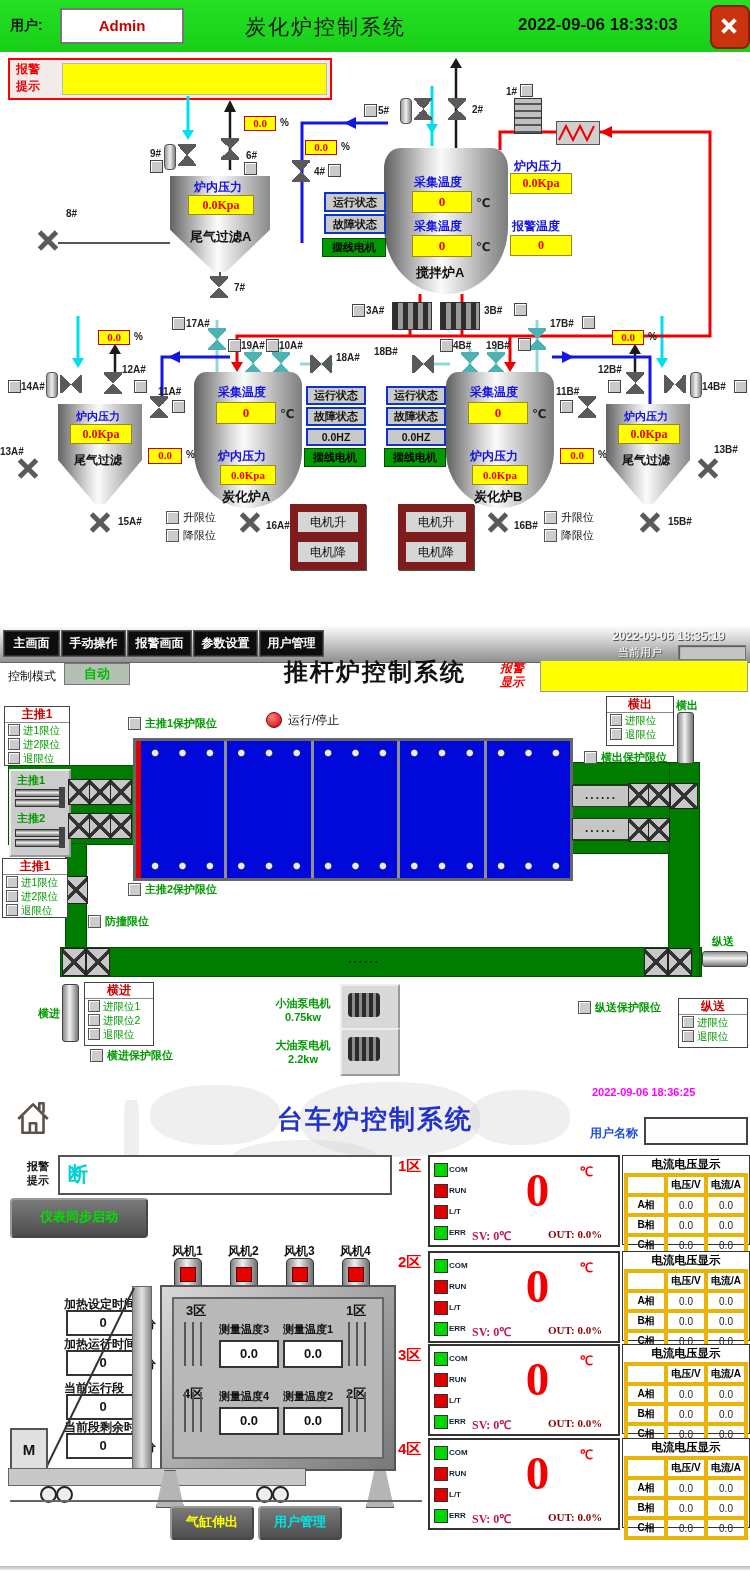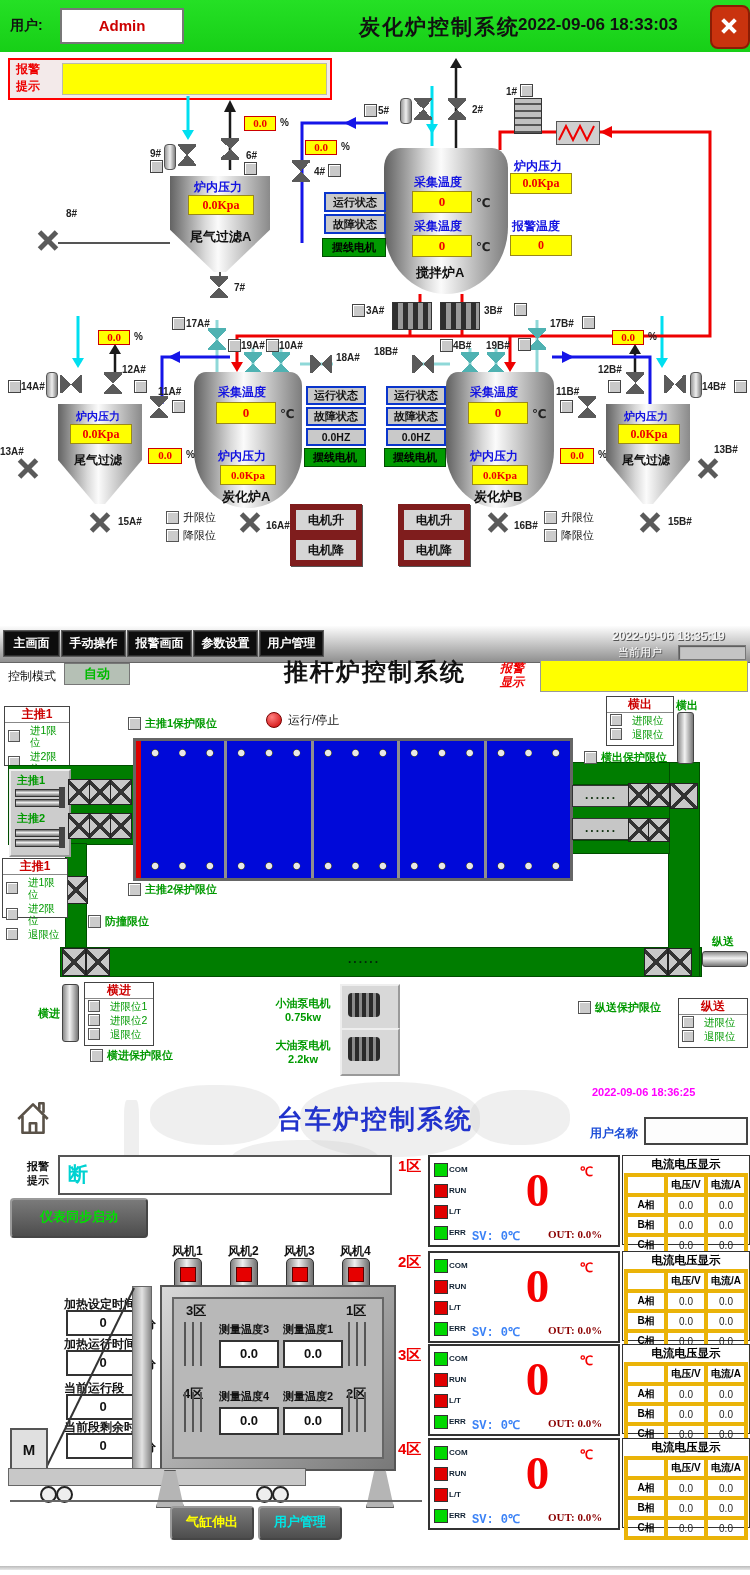--- a/index.html
+++ b/index.html
@@ -11,22 +11,22 @@
   .vlb{position:absolute;font-size:10px;font-weight:bold;color:#222;white-space:nowrap}
   .yb{position:absolute;background:#ffff00;border:1px solid #cc0000;color:#ee0000;font-weight:bold;
       text-align:center;font-size:11px;font-family:"Liberation Serif",serif;line-height:13px}
   .yb2{position:absolute;background:#ffff00;border:1px solid #99881a;color:#ee0000;font-weight:bold;
       text-align:center;font-size:12px;font-family:"Liberation Serif",serif}
   .bl{position:absolute;color:#1414e0;font-weight:bold;font-size:12px;white-space:nowrap}
   .tn{position:absolute;color:#101010;font-weight:bold;font-size:13px;white-space:nowrap}
   .st{position:absolute;background:#c9c9c9;border:2px solid #0a35cc;font-size:11px;font-weight:bold;
       text-align:center;color:#111;line-height:16px}
   .st.green{background:#019a01;color:#000}
-  .btnb{position:absolute;background:#d6d6d6;border:6px solid #7f1d1d;box-shadow:1px 1px 0 #555;
-      font-size:12px;font-weight:bold;text-align:center;line-height:20px;cursor:pointer}
+  .btnb{position:absolute;background:#d6d6d6;border:8px solid #7f1d1d;box-shadow:1px 1px 0 #555;
+      font-size:12px;font-weight:normal;text-align:center;line-height:20px;cursor:pointer}
   .vv{position:absolute;width:18px;height:22px;
       background:conic-gradient(from -45deg,#5a5a5a 0 90deg,transparent 0 180deg,#5a5a5a 0 270deg,transparent 0)}
   .vv.teal{background:conic-gradient(from -45deg,#4fb2b2 0 90deg,transparent 0 180deg,#4fb2b2 0 270deg,transparent 0)}
   .vh{position:absolute;width:22px;height:18px;
       background:conic-gradient(from 45deg,#5a5a5a 0 90deg,transparent 0 180deg,#5a5a5a 0 270deg,transparent 0)}
   .disc{position:absolute;width:10px;height:24px;background:linear-gradient(90deg,#9a9a9a,#eee,#808080);
       border:1px solid #555;border-radius:4px}
   .xv{position:absolute;width:24px;height:24px}
   .xv i{position:absolute;left:0;top:10px;width:24px;height:5px;background:#5a5a5a}
   .xv i:first-child{transform:rotate(45deg)}.xv i:last-child{transform:rotate(-45deg)}
@@ -41,21 +41,21 @@
   
   .tab{position:absolute;top:630px;height:25px;background:#0d0d0d;color:#fff;border:1px solid #5a5a5a;
       box-shadow:inset 0 0 0 1px #2e2e2e;font-size:12px;font-weight:bold;text-align:center;line-height:25px;cursor:pointer}
   .green{background:#007d00;border:1px solid #004d00;position:absolute}
   .xb{position:absolute;background:#c8c8c8;border:1px solid #222;
       background-image:linear-gradient(45deg,transparent 45%,#333 45%,#333 55%,transparent 55%),
                        linear-gradient(135deg,transparent 45%,#333 45%,#333 55%,transparent 55%)}
   .cb-box{position:absolute;background:#fff;border:1px solid #444}
   .cb-box .t{display:block;text-align:center;color:#cc0000;font-weight:bold;font-size:12px;
       border-bottom:1px solid #888;line-height:15px}
-  .cb-box .r{display:flex;align-items:center;gap:10px;padding:1px 3px;color:#009900;font-size:10.5px;line-height:12px}
+  .cb-box .r{display:flex;align-items:center;gap:3px;padding:1px 3px;color:#009900;font-size:10.5px;line-height:12px}
   .cb-box .r i{width:10px;height:10px;background:#ccc;border:1px solid #555;flex:0 0 auto;box-shadow:inset 1px 1px 0 #fff}
   .cl{position:absolute;display:flex;gap:4px;align-items:center;font-size:11px;color:#009900;font-weight:bold;white-space:nowrap}
   .cl i{width:11px;height:11px;background:#ccc;border:1px solid #555;box-shadow:inset 1px 1px 0 #fff}
   .cl.dark{color:#111;font-weight:normal}
   .glabel{position:absolute;color:#009a00;font-weight:bold;font-size:11px;white-space:nowrap}
   .cyl-v{position:absolute;width:15px;background:linear-gradient(90deg,#8a8a8a,#f2f2f2 45%,#777);
       border:1px solid #444;border-radius:3px}
   .cyl-h{position:absolute;height:14px;background:linear-gradient(180deg,#8a8a8a,#f2f2f2 45%,#777);
       border:1px solid #444;border-radius:3px}
   .conv{position:absolute;background:#c6c6c6;border:1px solid #333;color:#103010;font-weight:bold;
@@ -88,38 +88,38 @@
       clip-path:polygon(30% 0,70% 0,100% 100%,0 100%)}
   .wheel{position:absolute;width:13px;height:13px;border:2px solid #222;border-radius:50%;background:#eee}
   .zp{position:absolute;left:396px;width:352px;height:92px}
   .zp .zl{position:absolute;left:2px;top:2px;color:#ee0000;font-weight:bold;font-size:15px}
   .zp .pvbox{position:absolute;left:32px;top:0;width:188px;height:88px;background:#fff;border:2px solid #333}
   .iz{position:absolute;left:4px;width:12px;height:12px;border:1px solid #333}
   .izl{position:absolute;left:19px;font-size:8px;font-weight:bold;color:#123}
   .pv{position:absolute;left:55px;top:2px;width:105px;height:62px;color:#f50000;font-weight:bold;
       font-size:47px;text-align:center;font-family:"Liberation Serif",serif;line-height:62px}
   .pvu{position:absolute;left:150px;top:5px;color:#f50000;font-weight:bold;font-size:13px;font-family:"Liberation Serif",serif}
-  .sv{position:absolute;left:42px;top:70px;color:#3b82f6;font-weight:bold;font-size:12px;font-family:Liberation Mono, monospace}
+  .sv{position:absolute;left:42px;top:70px;color:#be185d;font-weight:bold;font-size:12px;font-family:Liberation Serif, serif}
   .out{position:absolute;left:118px;top:71px;color:#8b0000;font-weight:bold;font-size:11px;font-family:"Liberation Serif",serif}
   .ztbl{position:absolute;left:226px;top:0;width:126px;height:88px;background:#fff;border:1px solid #333}
   .ztbl .tt{display:block;text-align:center;font-weight:bold;font-size:11.5px;line-height:17px;color:#000}
   table.vt{border-collapse:collapse;width:124px;margin:0 1px;border:2px solid #1a2bbb;table-layout:fixed}
   table.vt td{border:4px solid #eab308;font-size:10px;text-align:center;height:16px;padding:0;color:#222}
   table.vt td.h{font-weight:bold;color:#000}
 </style>
 </head>
 <body>
 
 <div id="root">
 
   <div class="abs" style="left:0;top:0;width:750px;height:52px;background:linear-gradient(180deg,#25e025,#17cf17)"></div>
   <span class="abs" style="left:10px;top:17px;font-size:14px;font-weight:bold">用户:</span>
   <div class="abs" style="left:60px;top:8px;width:120px;height:32px;background:#fff;border:2px solid #777;
               text-align:center;line-height:32px;color:#cc0000;font-weight:bold;font-size:15px">Admin</div>
-  <span class="abs" style="left:230px;top:13px;width:290px;text-align:right;font-size:21px;font-weight:bold;letter-spacing:2px">炭化炉控制系统</span>
+  <span class="abs" style="left:245px;top:13px;width:290px;text-align:left;font-size:21px;font-weight:normal;letter-spacing:2px">炭化炉控制系统</span>
   <span class="abs" style="left:518px;top:15px;font-size:17px;font-weight:bold">2022-09-06 18:33:03</span>
   <div class="abs" style="left:710px;top:5px;width:36px;height:40px;background:#c9330e;border:2px solid #8a1d05;border-radius:8px">
     <span style="position:absolute;left:8px;top:10px;width:18px;height:18px">
       <i style="position:absolute;left:0;top:7px;width:18px;height:4px;background:#fff;transform:rotate(45deg)"></i>
       <i style="position:absolute;left:0;top:7px;width:18px;height:4px;background:#fff;transform:rotate(-45deg)"></i>
     </span>
   </div>
 
   <div class="abs" style="left:8px;top:58px;width:320px;height:38px;border:2px solid #f00;background:#f3eaea">
     <span style="position:absolute;left:6px;top:1px;width:26px;font-size:12px;font-weight:bold;color:#e00;line-height:17px">报警提示</span>

